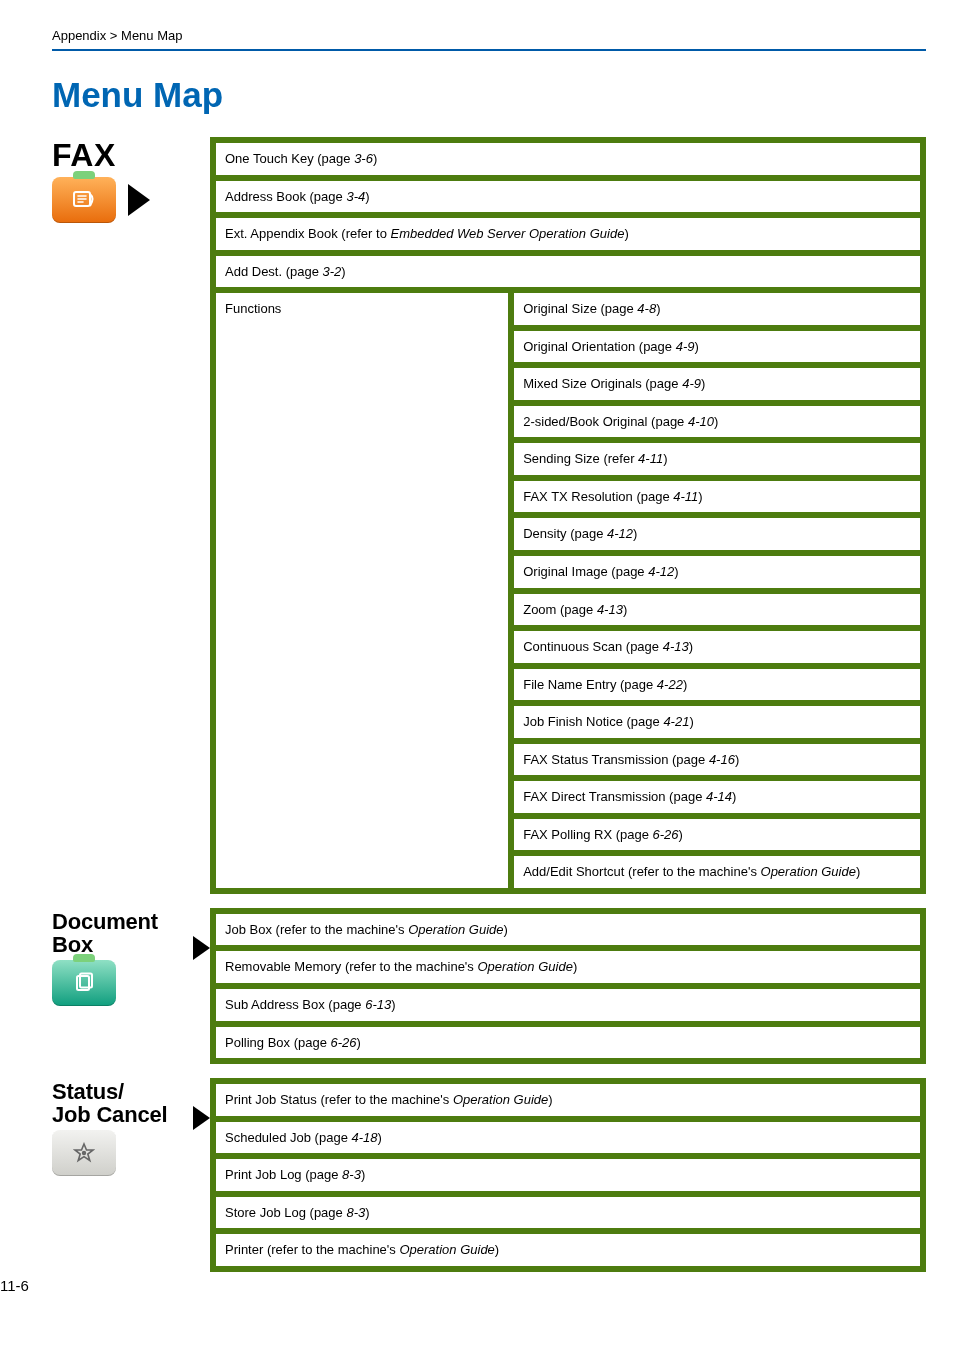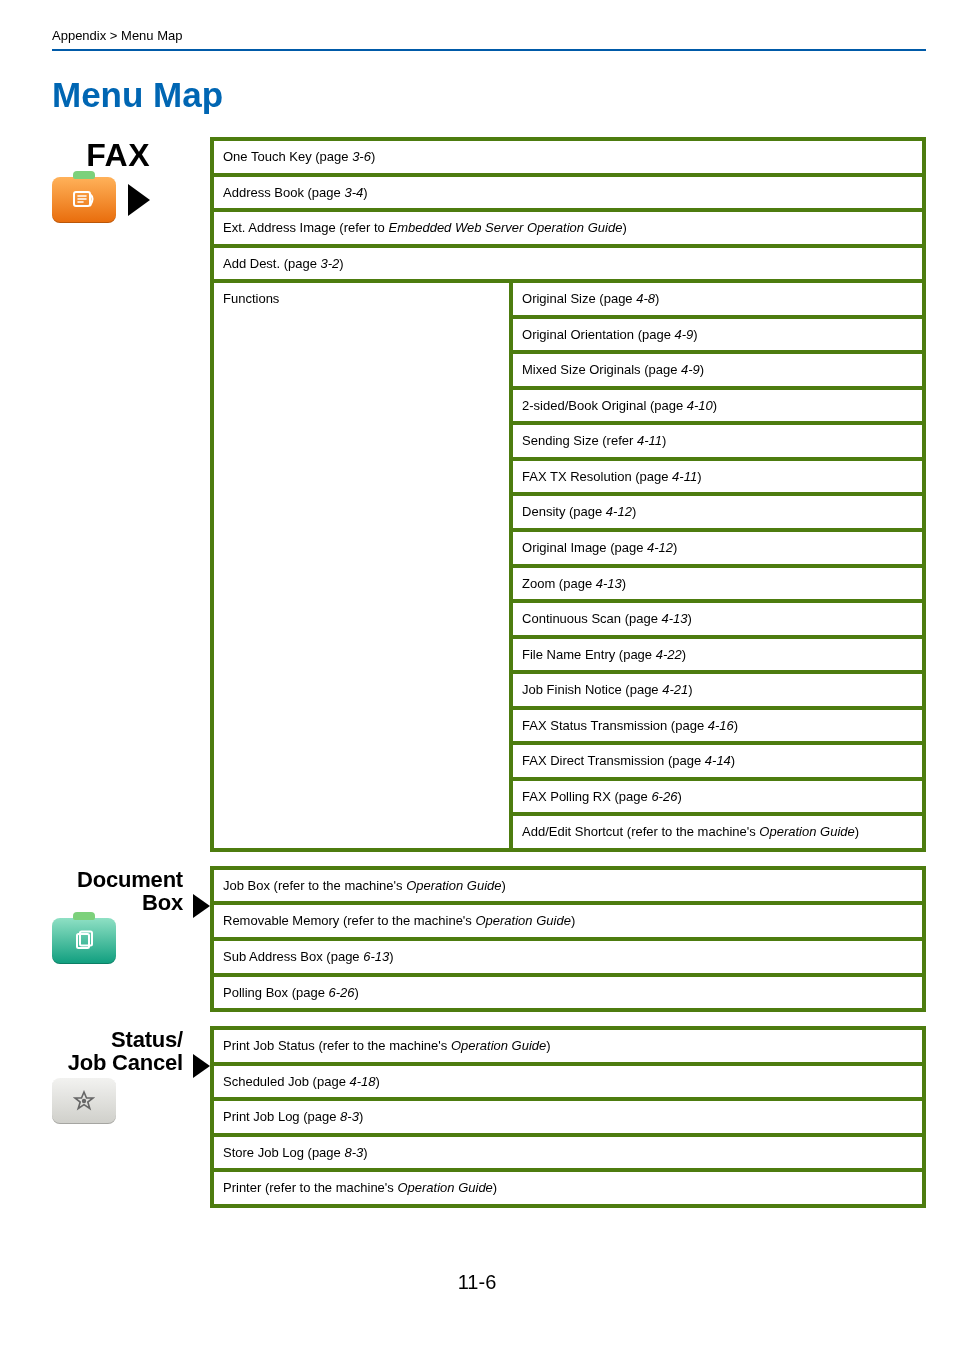--- a/index.html
+++ b/index.html
@@ -36,21 +36,20 @@
     align-items: flex-start;
     margin-bottom: 14px;
   }
   .left-col {
     width: 158px;
     flex: 0 0 158px;
     display: flex;
     align-items: flex-start;
     gap: 10px;
     padding-top: 2px;
-    text-align: right;
   }
   .label-stack {
     display: flex;
     flex-direction: column;
   }
   .section-label {
     font-family: 'Segoe UI', 'Trebuchet MS', Arial, sans-serif;
     font-size: 22px;
     font-weight: 700;
     color: #000;
@@ -102,32 +101,31 @@
   }
   .table-col {
     flex: 1;
   }
   table {
     border-collapse: collapse;
     width: 100%;
     font-size: 13px;
   }
   td {
-    border: 4px solid #4d7c0f;
+    border: 6px solid #4d7c0f;
     padding: 7px 9px;
     vertical-align: top;
     line-height: 1.35;
   }
   .italic { font-style: italic; }
   .page-num {
     position: absolute;
     bottom: 56px;
     left: 0; right: 0;
-    text-align: center;
-    font-size: 20px;
+    font-size: 15px;
   }
 </style>
 </head>
 <body>
 
 <div class="page">
 
   <div class="header-text">
     <span>Appendix</span><span> &gt; </span><span>Menu Map</span>
   </div>
@@ -160,21 +158,21 @@
           <span>One Touch Key (page </span><span class="italic">3-6</span><span>)</span>
         </td>
             </tr>
         <tr>
               <td colspan="2">
           <span>Address Book (page </span><span class="italic">3-4</span><span>)</span>
         </td>
             </tr>
         <tr>
               <td colspan="2">
-          <span>Ext. Address Image (refer to </span><span class="italic">Embedded Web Server Operation Guide</span><span>)</span>
+          <span>Ext. Appendix Book (refer to </span><span class="italic">Embedded Web Server Operation Guide</span><span>)</span>
         </td>
             </tr>
         <tr>
               <td colspan="2">
           <span>Add Dest. (page </span><span class="italic">3-2</span><span>)</span>
         </td>
             </tr>
         <tr>
           <td rowspan="16" style="width:42%">Functions</td>
           <td><span>Original Size (page </span><span class="italic">4-8</span><span>)</span></td>

